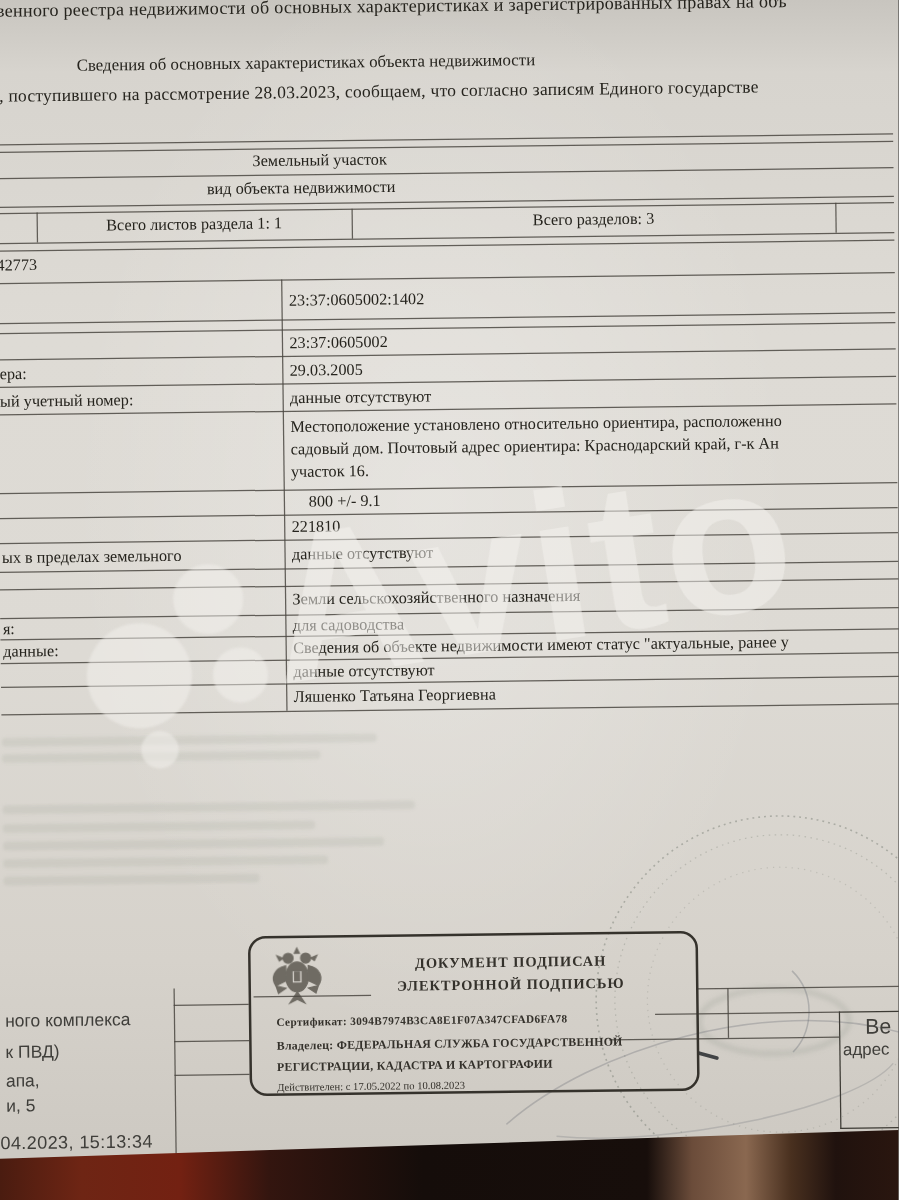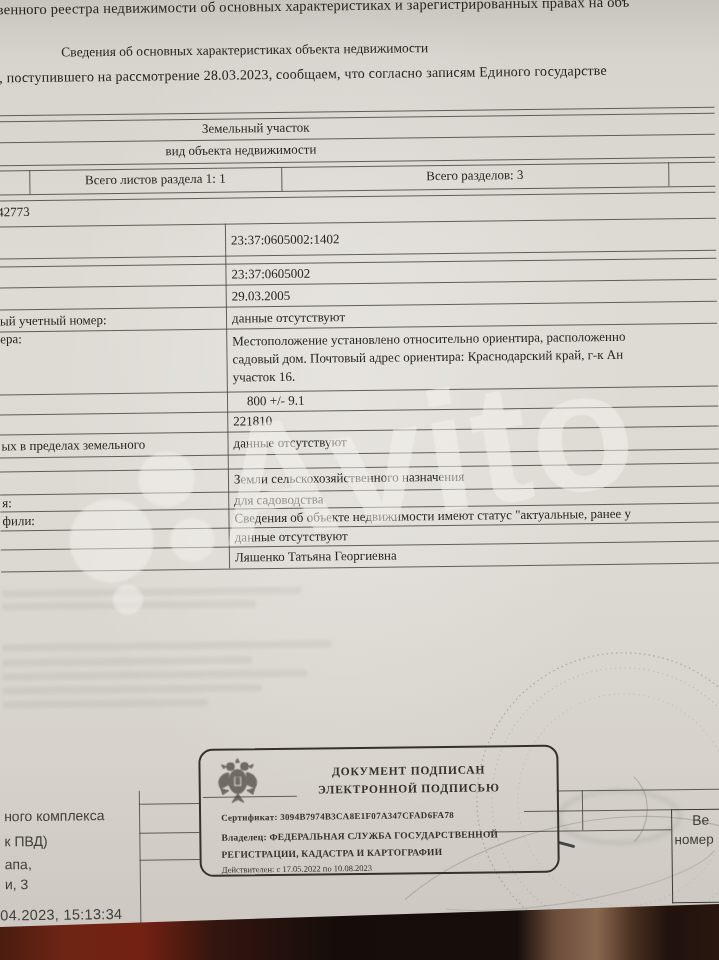--- a/index.html
+++ b/index.html
@@ -97,42 +97,42 @@
 
     <div class="t tc" style="left:0;top:119px;width:520px;">Земельный участок</div>
     <div class="t tc" style="left:0;top:141px;width:490px;">вид объекта недвижимости</div>
     <div class="t tc" style="left:33px;top:169px;width:252px;">Всего листов раздела 1: 1</div>
     <div class="t tc" style="left:285px;top:169px;width:387px;">Всего разделов: 3</div>
     <div class="t" style="left:-6px;top:200px;">342773</div>
     <div class="t" style="left:234px;top:231px;">23:37:0605002:1402</div>
 
     <div class="t" style="left:234px;top:265px;">23:37:0605002</div>
 
-    <div class="t" style="left:2px;top:287px;margin-top:40px;">ера:</div>
+    <div class="t" style="left:2px;top:287px;">ера:</div>
     <div class="t" style="left:234px;top:287px;">29.03.2005</div>
 
     <div class="t" style="left:2px;top:309px;">ый учетный номер:</div>
     <div class="t" style="left:234px;top:309px;">данные отсутствуют</div>
 
     <div class="t" style="left:234px;top:332px;">Местоположение установлено относительно ориентира, расположенно</div>
     <div class="t" style="left:234px;top:350px;">садовый дом. Почтовый адрес ориентира: Краснодарский край, г-к Ан</div>
     <div class="t" style="left:234px;top:368px;">участок 16.</div>
 
     <div class="t" style="left:248px;top:392px;">800 +/- 9.1</div>
     <div class="t" style="left:234px;top:412px;">221810</div>
 
     <div class="t" style="left:2px;top:434px;">ых в пределах земельного</div>
     <div class="t" style="left:234px;top:434px;">данные отсутствуют</div>
 
     <div class="t" style="left:234px;top:470px;">Земли сельскохозяйственного назначения</div>
 
     <div class="t" style="left:2px;top:491px;">я:</div>
     <div class="t" style="left:234px;top:491px;">для садоводства</div>
 
-    <div class="t" style="left:2px;top:509px;">фили:</div>
+    <div class="t" style="left:2px;top:509px;">данные:</div>
     <div class="t" style="left:234px;top:509px;">Сведения об объекте недвижимости имеют статус "актуальные, ранее у</div>
 
     <div class="t" style="left:234px;top:528px;">данные отсутствуют</div>
     <div class="t" style="left:234px;top:548px;">Ляшенко Татьяна Георгиевна</div>
 
     <div>
       <div class="vr" style="left:135px;top:788px;height:138px;"></div>
       <div class="hr" style="left:135px;top:801px;width:60px;"></div>
       <div class="hr" style="left:135px;top:830px;width:60px;"></div>
       <div class="hr" style="left:135px;top:857px;width:60px;"></div>
@@ -167,24 +167,24 @@
       <div class="hr" style="left:2px;top:46px;width:94px;"></div>
       <div class="sig-t" style="left:20px;top:62px;font-weight:bold;font-size:9px;letter-spacing:.3px;">Сертификат: 3094B7974B3CA8E1F07A347CFAD6FA78</div>
       <div class="sig-t" style="left:20px;top:82px;font-weight:bold;font-size:9.5px;letter-spacing:.2px;">Владелец: ФЕДЕРАЛЬНАЯ СЛУЖБА ГОСУДАРСТВЕННОЙ</div>
       <div class="sig-t" style="left:20px;top:99px;font-weight:bold;font-size:9.5px;letter-spacing:.2px;">РЕГИСТРАЦИИ, КАДАСТРА И КАРТОГРАФИИ</div>
       <div class="sig-t" style="left:20px;top:114px;font-size:8.5px;">Действителен: с 17.05.2022 по 10.08.2023</div>
     </div>
 
     <div class="t small-sans" style="left:0;top:804px;font-size:14px;">ного комплекса</div>
     <div class="t small-sans" style="left:0;top:829px;font-size:14px;">к ПВД)</div>
     <div class="t small-sans" style="left:0;top:852px;font-size:14px;">апа,</div>
-    <div class="t small-sans" style="left:0;top:872px;font-size:14px;">и, 3</div>
+    <div class="t small-sans" style="left:0;top:872px;font-size:14px;">и, 5</div>
     <div class="t small-sans" style="left:-5px;top:903px;font-size:14.5px;letter-spacing:.3px;">04.2023, 15:13:34</div>
-    <div class="t small-sans" style="left:688px;top:816px;font-size:14px;">Ве</div>
-    <div class="t small-sans" style="left:670px;top:836px;font-size:13.5px;">номер</div>
+    <div class="t small-sans" style="left:688px;top:816px;font-size:17px;">Ве</div>
+    <div class="t small-sans" style="left:670px;top:836px;font-size:13.5px;">адрес</div>
   </div>
 
   <div class="wm">
     <div class="wm-c" style="left:18px;top:60px;width:84px;height:84px;"></div>
     <div class="wm-c" style="left:96px;top:22px;width:56px;height:56px;"></div>
     <div class="wm-c" style="left:118px;top:92px;width:44px;height:44px;"></div>
     <div class="wm-c" style="left:52px;top:148px;width:30px;height:30px;"></div>
     <div class="wm-text">Avito</div>
   </div>
 

